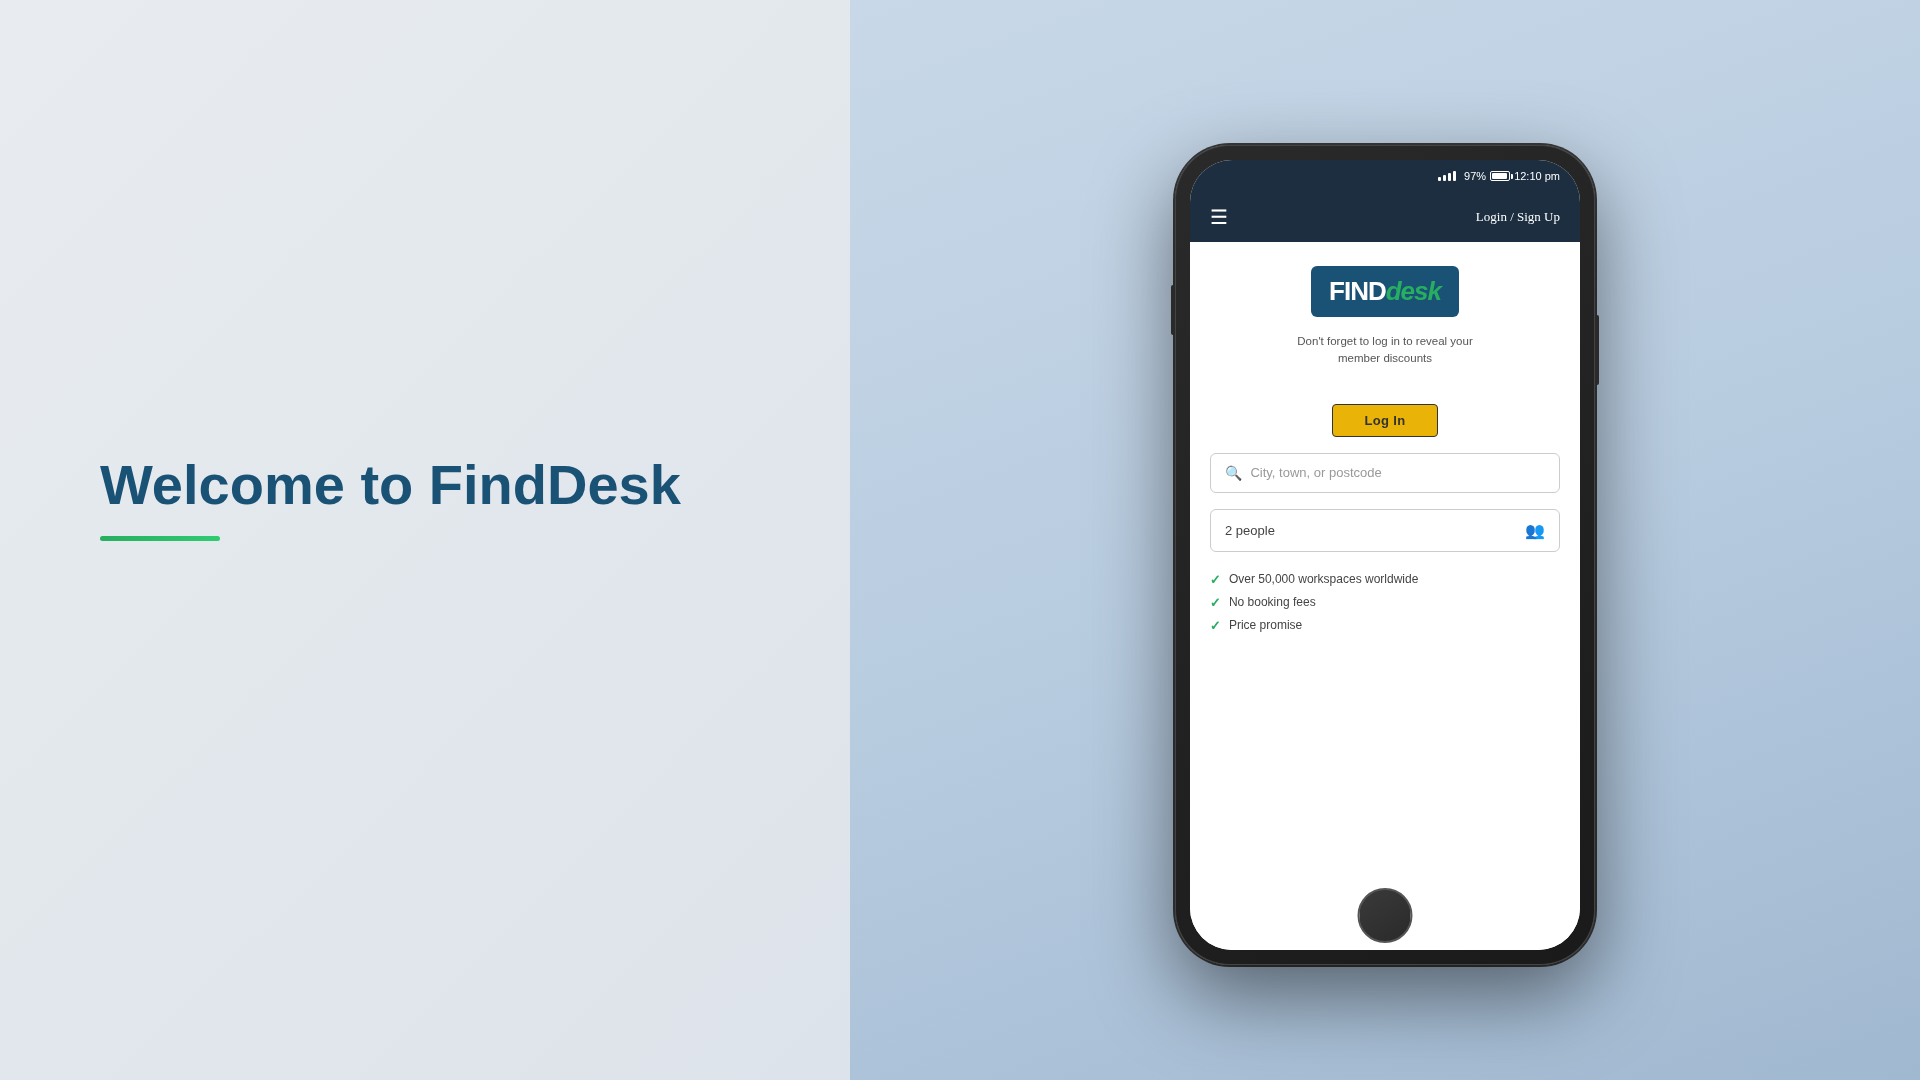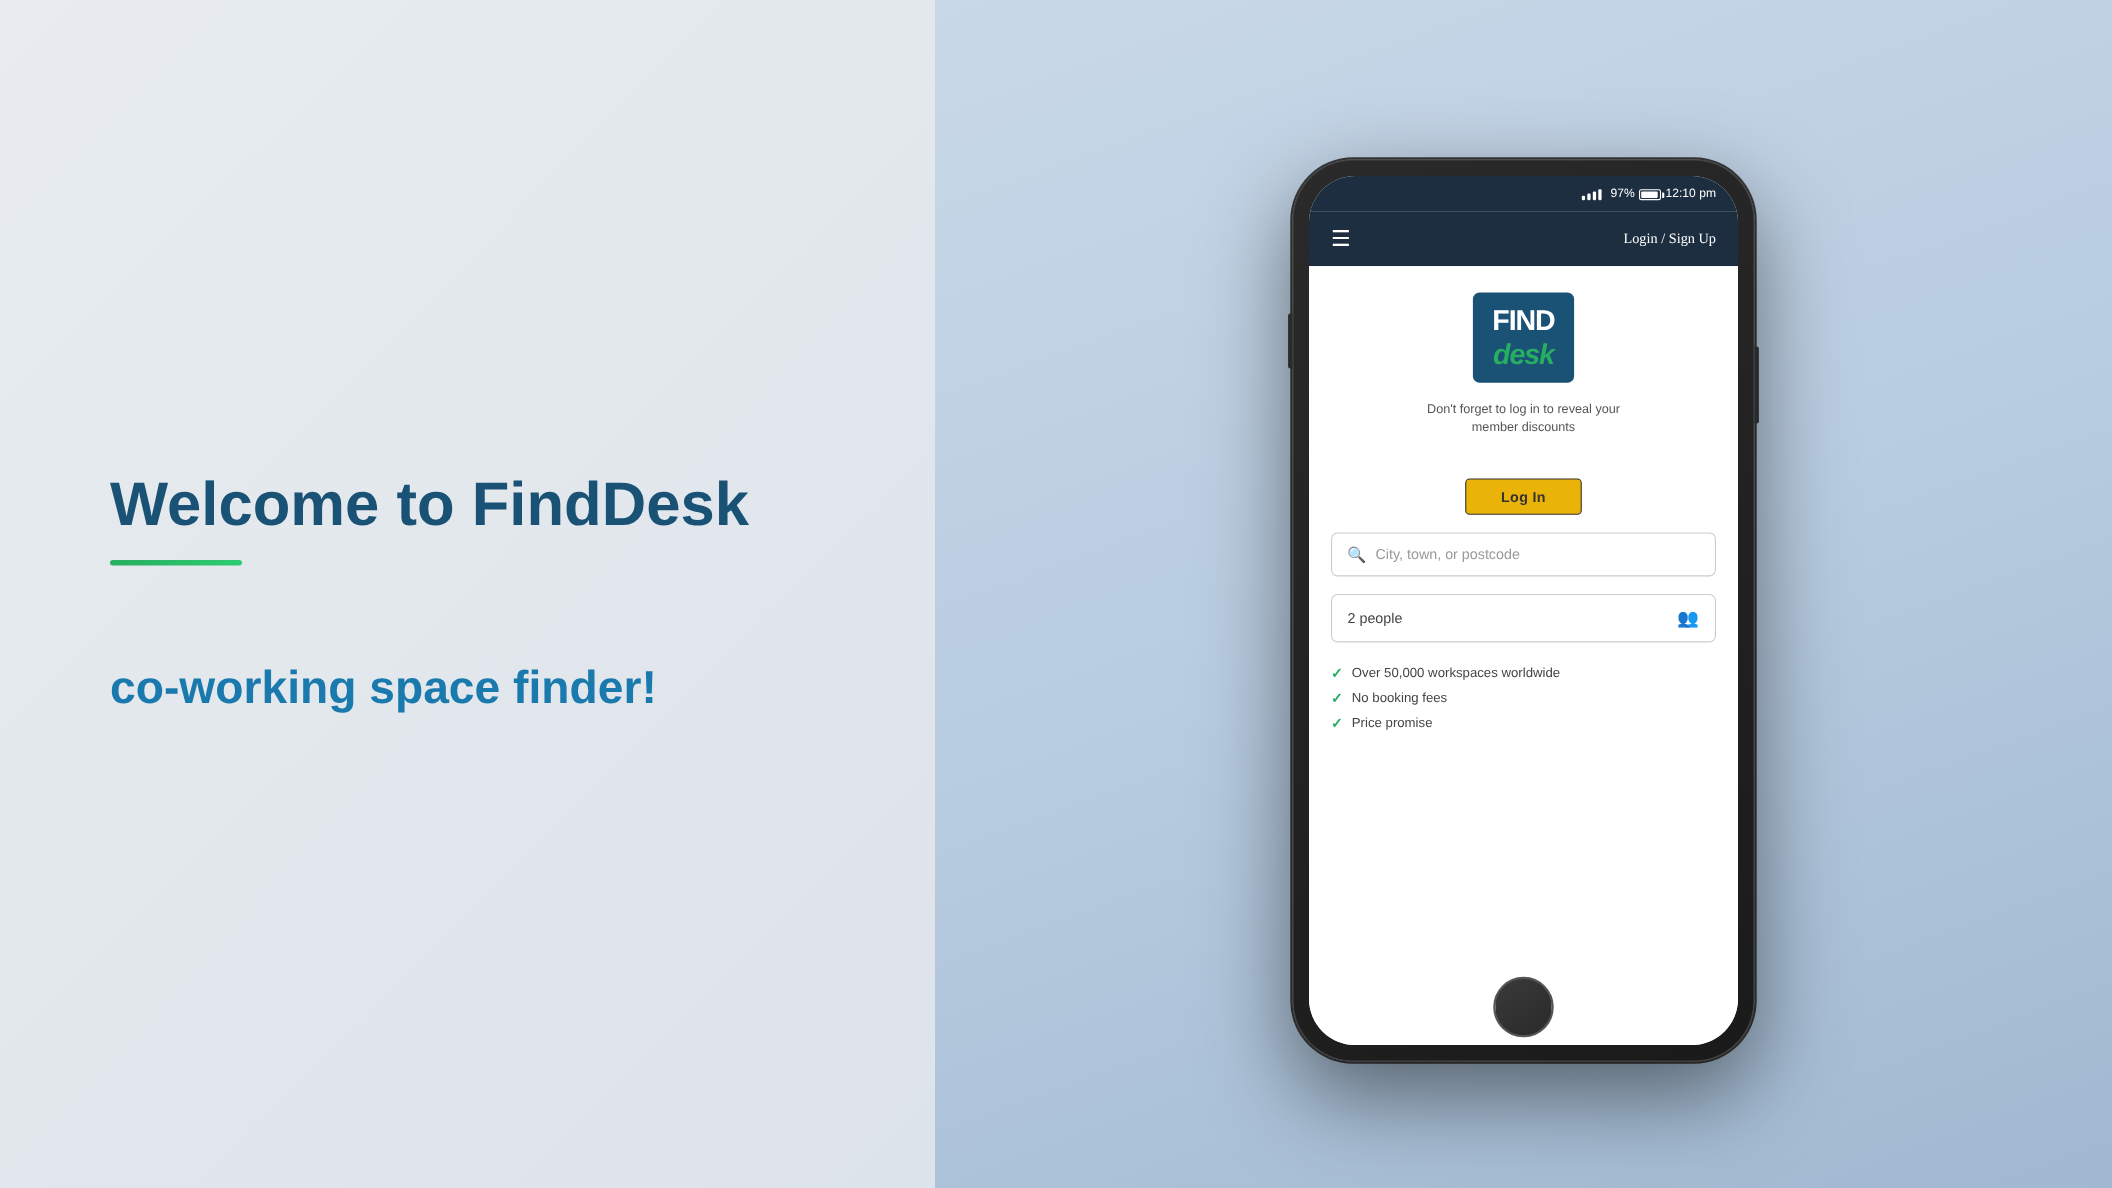--- a/index.html
+++ b/index.html
@@ -107,21 +107,21 @@
 
     .status-bar-text {
       color: #fff;
       font-size: 11px;
       font-weight: 500;
     }
 
     .status-icons {
       display: flex;
       gap: 4px;
-      align-items: flex-end;
+      align-items: center;
     }
 
     .signal-bar {
       width: 3px;
       background: #fff;
       border-radius: 1px;
     }
 
     .battery-icon {
       width: 20px;
@@ -187,21 +187,20 @@
     }
 
     
     .logo-container {
       background: #1a5276;
       border-radius: 6px;
       padding: 10px 18px;
       display: flex;
       align-items: center;
       gap: 0;
-      flex-direction: column;
     }
 
     .logo-find {
       color: #fff;
       font-size: 26px;
       font-weight: 900;
       letter-spacing: -1px;
     }
 
     .logo-desk {
@@ -349,21 +348,20 @@
 
   </style>
 </head>
 <body>
 
 <div class="left-panel">
   <h1 class="welcome-title">Welcome to FindDesk</h1>
   <div class="title-divider"></div>
   <p class="subtitle">
     <br>
-    <span>co-working space finder!</span>
   </p>
 </div>
 
 <div class="right-panel">
 
   <div class="phone-container">
     <div class="phone-shell">
       <div class="phone-screen">
 
         <div class="status-bar">

